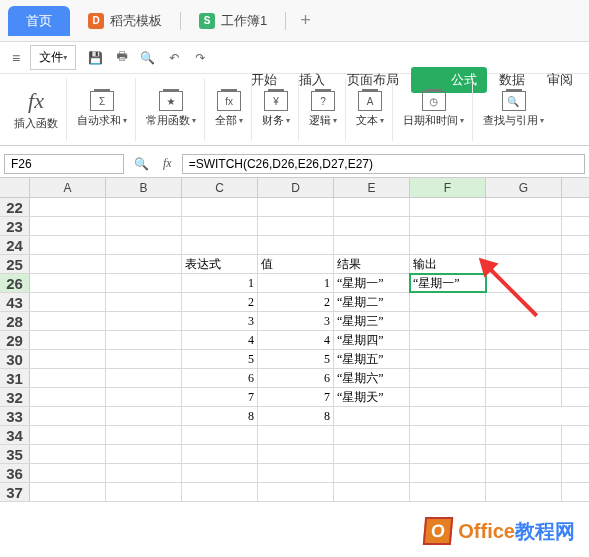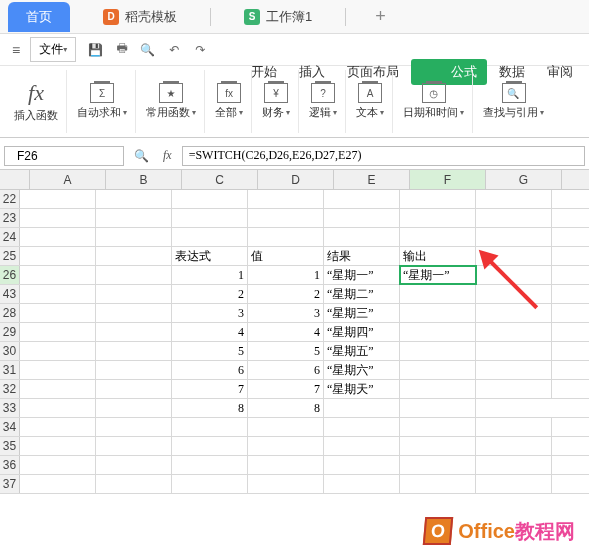--- a/index.html
+++ b/index.html
@@ -1,18 +1,18 @@
 <!DOCTYPE html>
 <html><head>
 <meta charset="utf-8">
 <style>
   * { box-sizing: border-box; margin: 0; padding: 0; }
   body { font-family: "Microsoft YaHei", Arial, sans-serif; font-size: 12px; background: #fff; width: 589px; height: 557px; overflow: hidden; position: relative; }
   
-  .tabs { display: flex; align-items: center; height: 34px; background: #f8f8f8; border-bottom: 1px solid #ddd; padding-left: 8px; gap: 15px; }
+  .tabs { display: flex; align-items: center; height: 42px; background: #f8f8f8; border-bottom: 1px solid #ddd; padding-left: 8px; }
   .tab { padding: 6px 18px; display: flex; align-items: center; gap: 6px; font-size: 13px; color: #444; border-radius: 6px 6px 0 0; }
   .tab.active { background: #4a8cf7; color: #fff; }
   .tab-icon { width: 16px; height: 16px; display: inline-flex; align-items: center; justify-content: center; border-radius: 3px; font-size: 10px; font-weight: bold; }
   .tab-icon.orange { background: #e86c2d; color: #fff; }
   .tab-icon.green { background: #3cb371; color: #fff; }
   .tab-plus { padding: 0 14px; font-size: 18px; color: #888; }
   .tab-sep { width: 1px; height: 18px; background: #ccc; }
   
   .menubar { display: flex; align-items: center; height: 32px; padding: 0 6px; gap: 4px; border-bottom: 1px solid #e5e5e5; }
   .hamburger { padding: 0 6px; color: #666; font-size: 14px; }
@@ -26,49 +26,49 @@
   .ribbon { display: flex; height: 72px; border-bottom: 1px solid #ccc; padding: 4px 6px; gap: 2px; background: #fff; }
   .ribbon-group { display: flex; flex-direction: column; align-items: center; justify-content: center; padding: 2px 8px; border-right: 1px solid #e8e8e8; }
   .ribbon-group:last-child { border-right: none; }
   .ribbon-icon { font-size: 22px; color: #555; font-style: italic; font-family: serif; }
   .ribbon-icon.box { width: 24px; height: 20px; border: 1.5px solid #777; display: inline-flex; align-items: center; justify-content: center; font-size: 10px; font-style: normal; font-family: sans-serif; position: relative; }
   .ribbon-icon.box::before { content:""; position:absolute; top:-3px; left:3px; right:3px; height:2px; background:#777; }
   .ribbon-label { font-size: 11px; color: #333; margin-top: 2px; display: flex; align-items: center; gap: 2px; white-space: nowrap; }
   .dd { font-size: 8px; color: #666; }
   
   .formula-bar { display: flex; align-items: center; height: 28px; border-bottom: 1px solid #ccc; padding: 0 4px; gap: 6px; background: #fff; margin-top: 4px; }
-  .name-box { width: 120px; height: 20px; border: 1px solid #bbb; padding: 0 12px; display: flex; align-items: center; font-size: 12px; background: #fff; }
+  .name-box { width: 120px; height: 20px; border: 1px solid #bbb; padding: 0 6px; display: flex; align-items: center; font-size: 12px; background: #fff; }
   .fx-label { font-style: italic; font-family: serif; color: #555; padding: 0 4px; }
-  .formula-input { flex: 1; height: 20px; border: 1px solid #bbb; padding: 0 6px; display: flex; align-items: center; font-family: Liberation Serif, serif; font-size: 12px; background: #fff; }
+  .formula-input { flex: 1; height: 20px; border: 1px solid #bbb; padding: 0 6px; display: flex; align-items: center; font-family: Liberation Sans, sans-serif; font-size: 12px; background: #fff; }
   .search-icon { color: #888; padding: 0 4px; }
   
   .grid-wrap { position: relative; }
   .col-headers { display: flex; height: 20px; background: #f0f0f0; border-bottom: 1px solid #ccc; }
   .corner { width: 30px; border-right: 1px solid #ccc; background: #f0f0f0; }
   .col-h { width: 76px; border-right: 1px solid #ccc; display: flex; align-items: center; justify-content: center; font-size: 12px; color: #444; }
   .col-h.sel { background: #d8f0d8; }
   
   .rows { }
   .row { display: flex; height: 19px; border-bottom: 1px solid #d8d8d8; }
-  .row-h { width: 20px; border-right: 1px solid #ccc; background: #f0f0f0; display: flex; align-items: center; justify-content: center; font-size: 12px; color: #444; }
+  .row-h { width: 30px; border-right: 1px solid #ccc; background: #f0f0f0; display: flex; align-items: center; justify-content: center; font-size: 15px; color: #444; font-weight: bold; }
   .row-h.sel { background: #d8f0d8; }
   .cell { width: 76px; border-right: 1px solid #d8d8d8; display: flex; align-items: center; padding: 0 3px; font-size: 12px; font-family: SimSun, serif; color: #000; overflow: hidden; white-space: nowrap; }
   .cell.r { justify-content: flex-end; }
   .cell.l { justify-content: flex-start; }
   .cell.active { outline: 2px solid #27ae60; outline-offset: -1px; background: #fff; position: relative; z-index: 2; }
   .cell.overflow { overflow: visible; z-index: 1; }
   
   .arrow { position: absolute; top: 78px; left: 510px; transform: rotate(135deg); z-index: 10; }
   .arrow-line { width: 4px; height: 70px; background: #e33; }
   .arrow-head { width: 0; height: 0; border-left: 10px solid transparent; border-right: 10px solid transparent; border-top: 18px solid #e33; position: absolute; bottom: -12px; left: -8px; }
   
   .watermark { position: absolute; bottom: 12px; right: 14px; display: flex; align-items: center; gap: 6px; font-size: 20px; font-weight: bold; }
   .wm-icon { width: 28px; height: 28px; background: #e67e22; border: 2px solid #c0392b; display: flex; align-items: center; justify-content: center; color: #fff; font-size: 18px; font-family: Arial; font-weight: bold; transform: skewX(-5deg); }
   .wm-text1 { color: #e67e22; }
-  .wm-text2 { color: #ec4899; text-align: center; }
+  .wm-text2 { color: #3b82f6; text-align: center; }
 </style>
 </head>
 <body>
 
 <div class="tabs">
   <div class="tab active">
       <span>首页</span>
     </div>
   <div class="tab">
       <span class="tab-icon orange">D</span>

